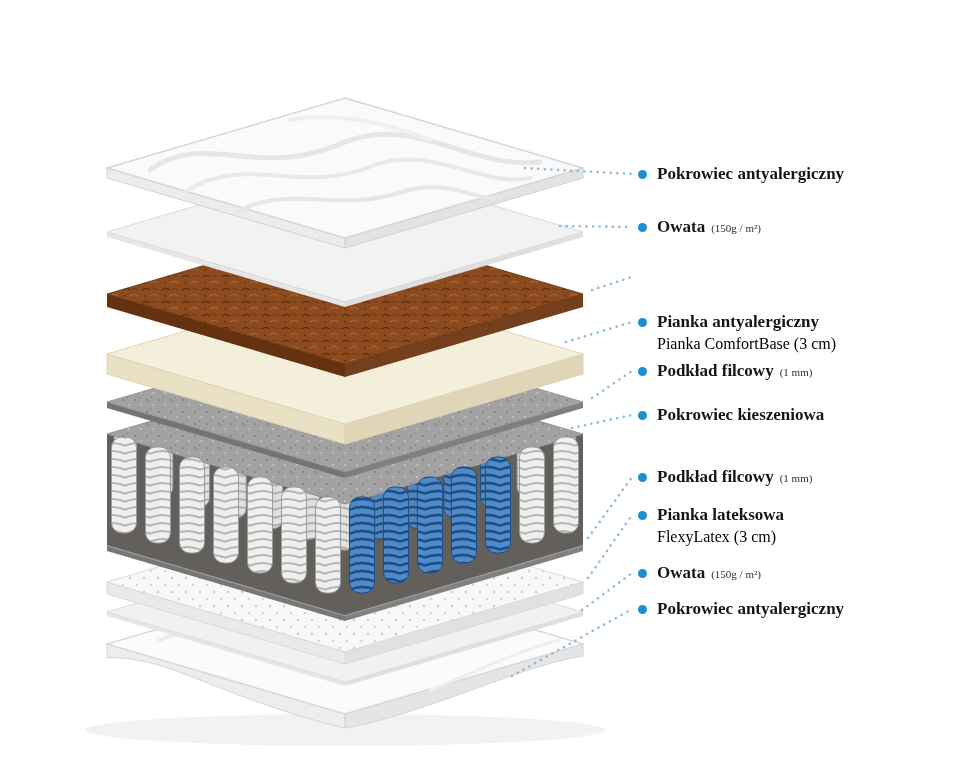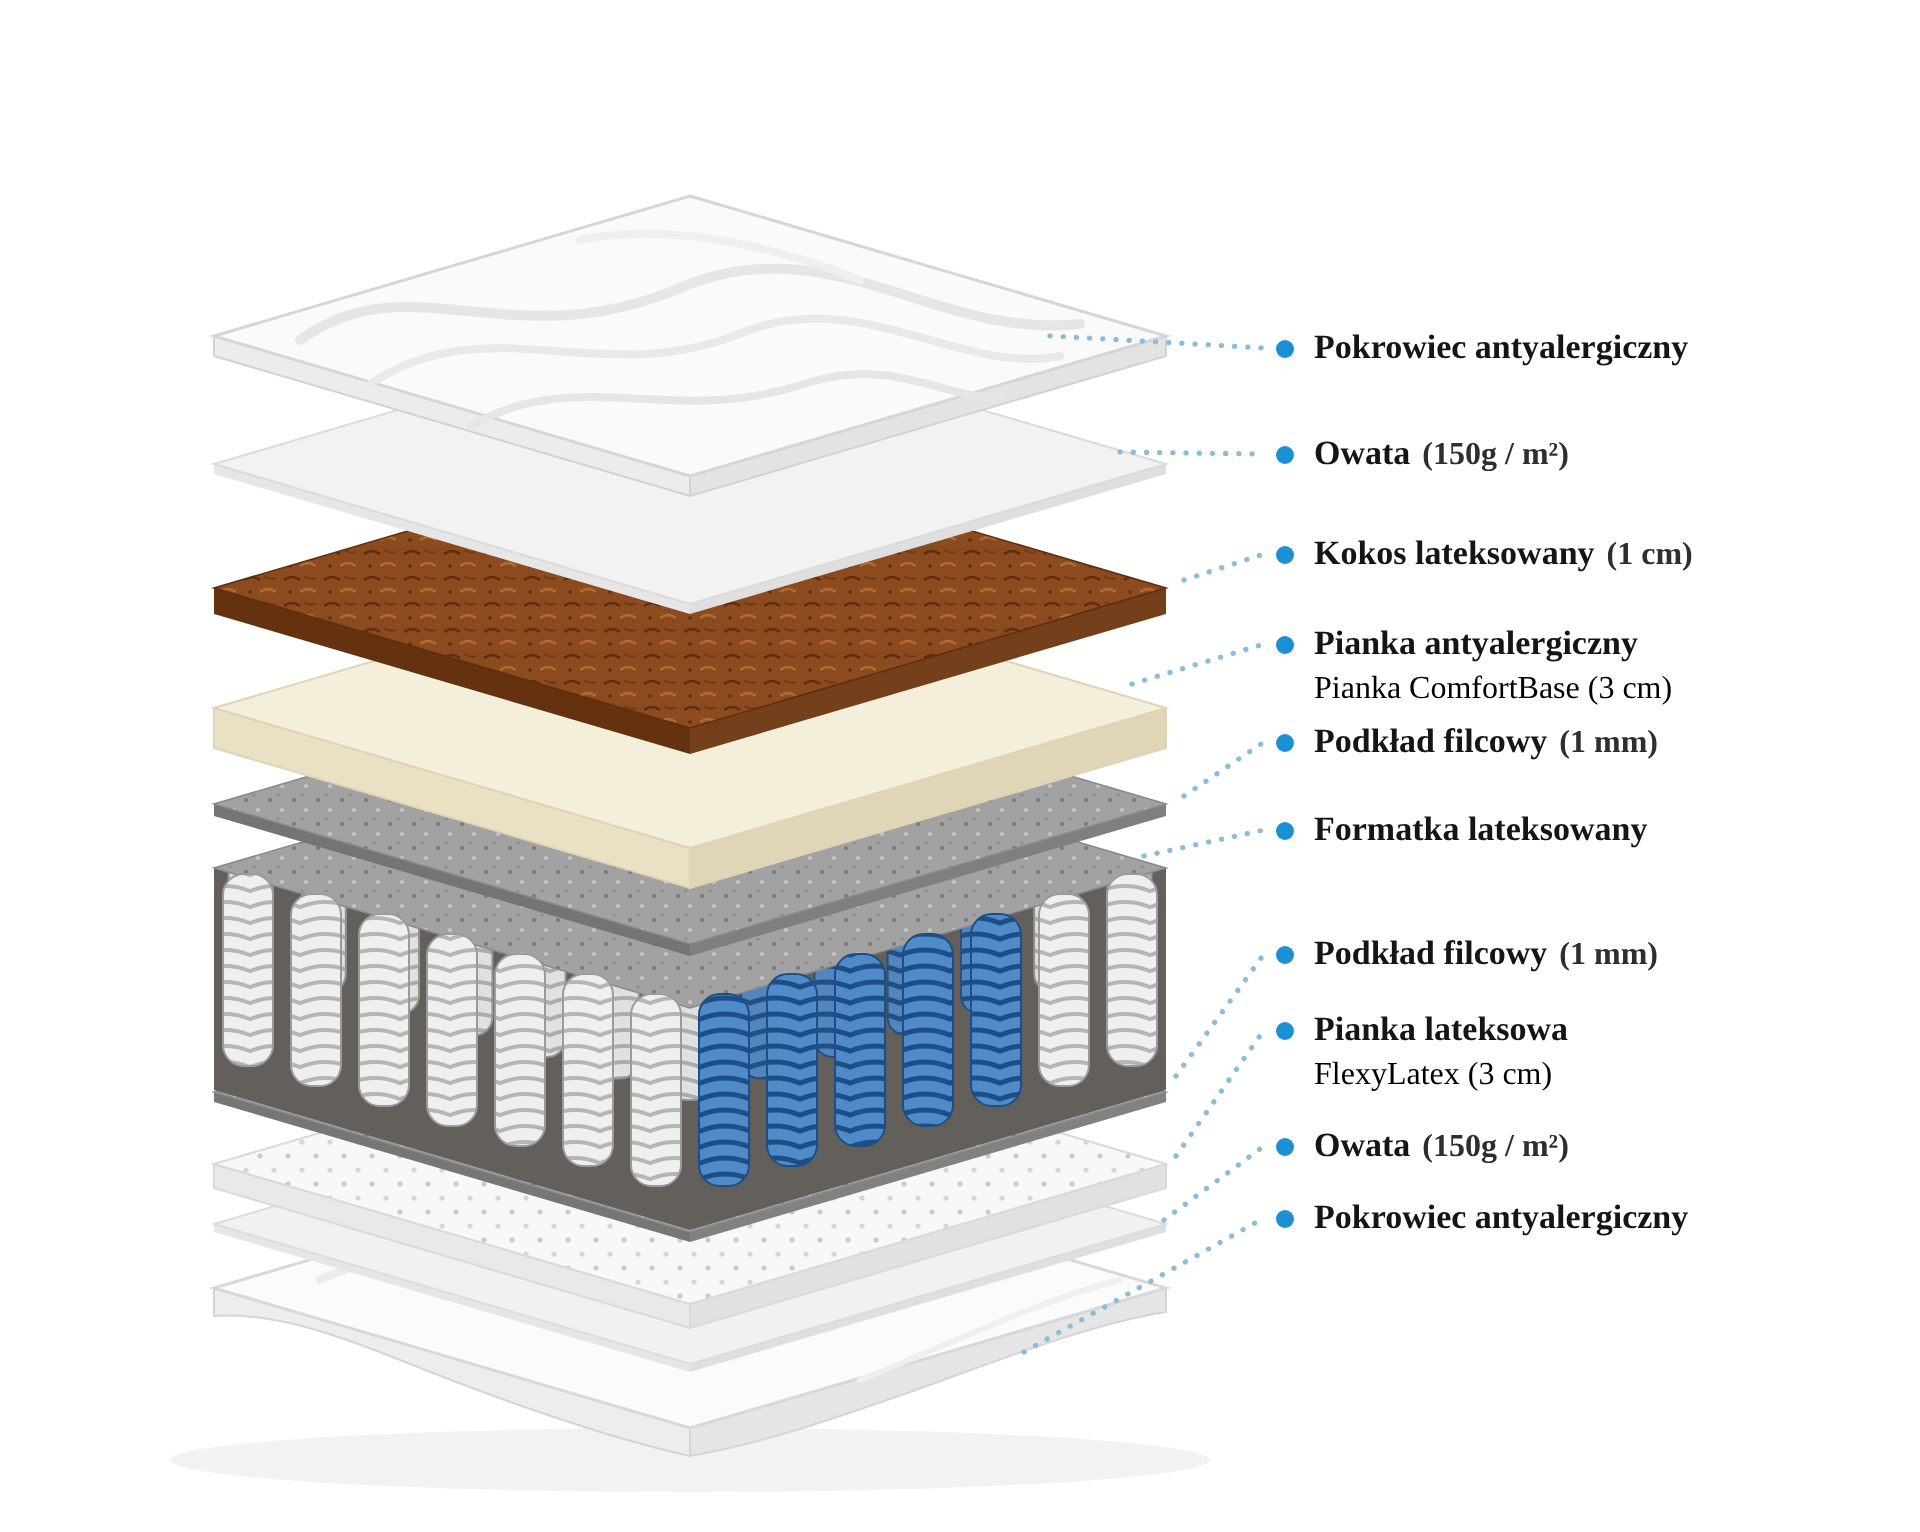--- a/index.html
+++ b/index.html
@@ -10,21 +10,21 @@
   .stage{
     position:relative;width:960px;height:766px;background:#ffffff;
     overflow:hidden;font-family:"Liberation Serif","DejaVu Serif",serif;
   }
   .diagram-svg{position:absolute;left:0;top:0;}
   .leader{stroke:var(--leader);stroke-width:2.6;stroke-linecap:round;stroke-dasharray:0.1 6.5;fill:none;}
   .label{position:absolute;left:638px;display:flex;gap:10px;align-items:flex-start;}
   .dot{width:9px;height:9px;border-radius:50%;background:var(--accent);margin-top:7px;flex:none;}
   .l1{line-height:22px;white-space:nowrap;}
   .lm{font-weight:bold;font-size:17px;color:#151515;}
-  .ls{font-weight:bold;font-size:16px;color:#2e2e2e;margin-left:6px;}
+  .ls{font-weight:normal;font-size:11px;color:#2e2e2e;margin-left:6px;}
   .ls:empty{display:none;}
   .l2{font-size:16px;color:#000000;line-height:1.25;margin-top:1px;white-space:nowrap;}
   .l2:empty{display:none;}
 </style>
 </head>
 <body>
 
 <div class="stage">
 
   <svg class="diagram-svg" width="960" height="766" viewBox="0 0 960 766">
@@ -181,48 +181,41 @@
   </div>
 
   <div class="label" style="top:216px">
     <span class="dot"></span>
     <div>
       <div class="l1"><span class="lm">Owata</span><span class="ls">(150g / m²)</span></div>
 
     </div>
   </div>
 
-  <div class="label" style="top:266px">
-    <span class="dot"></span>
-    <div>
-      <div class="l1"><span class="lm">Kokos lateksowany</span><span class="ls">(1 cm)</span></div>
-
-    </div>
-  </div>
 
   <div class="label" style="top:311px">
     <span class="dot"></span>
     <div>
       <div class="l1"><span class="lm">Pianka antyalergiczny</span></div>
       <div class="l2">Pianka ComfortBase (3 cm)</div>
     </div>
   </div>
 
   <div class="label" style="top:360px">
     <span class="dot"></span>
     <div>
       <div class="l1"><span class="lm">Podkład filcowy</span><span class="ls">(1 mm)</span></div>
 
     </div>
   </div>
 
   <div class="label" style="top:404px">
     <span class="dot"></span>
     <div>
-      <div class="l1"><span class="lm">Formatka lateksowany</span></div>
+      <div class="l1"><span class="lm">Pokrowiec kieszeniowa</span></div>
     </div>
   </div>
 
   <div class="label" style="top:466px">
     <span class="dot"></span>
     <div>
       <div class="l1"><span class="lm">Podkład filcowy</span><span class="ls">(1 mm)</span></div>
 
     </div>
   </div>

